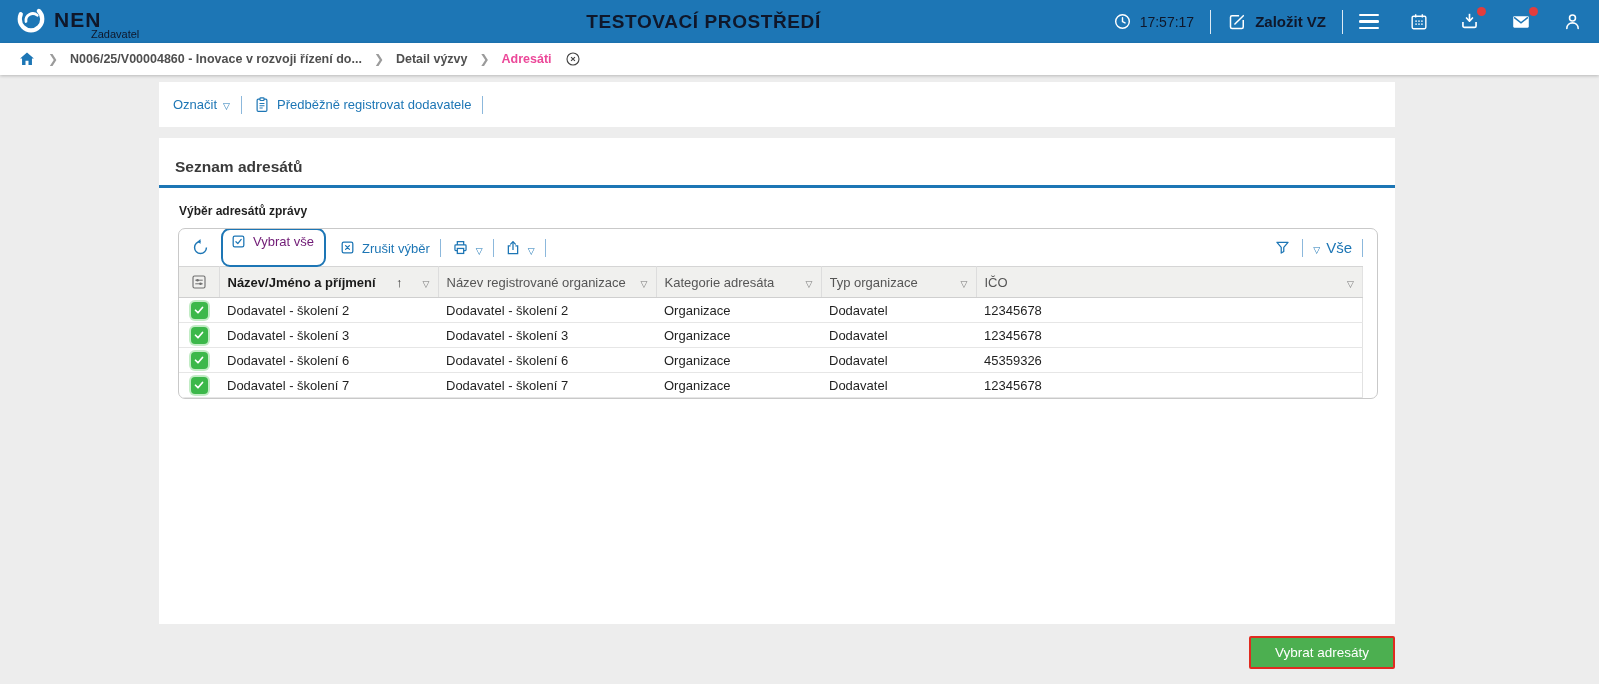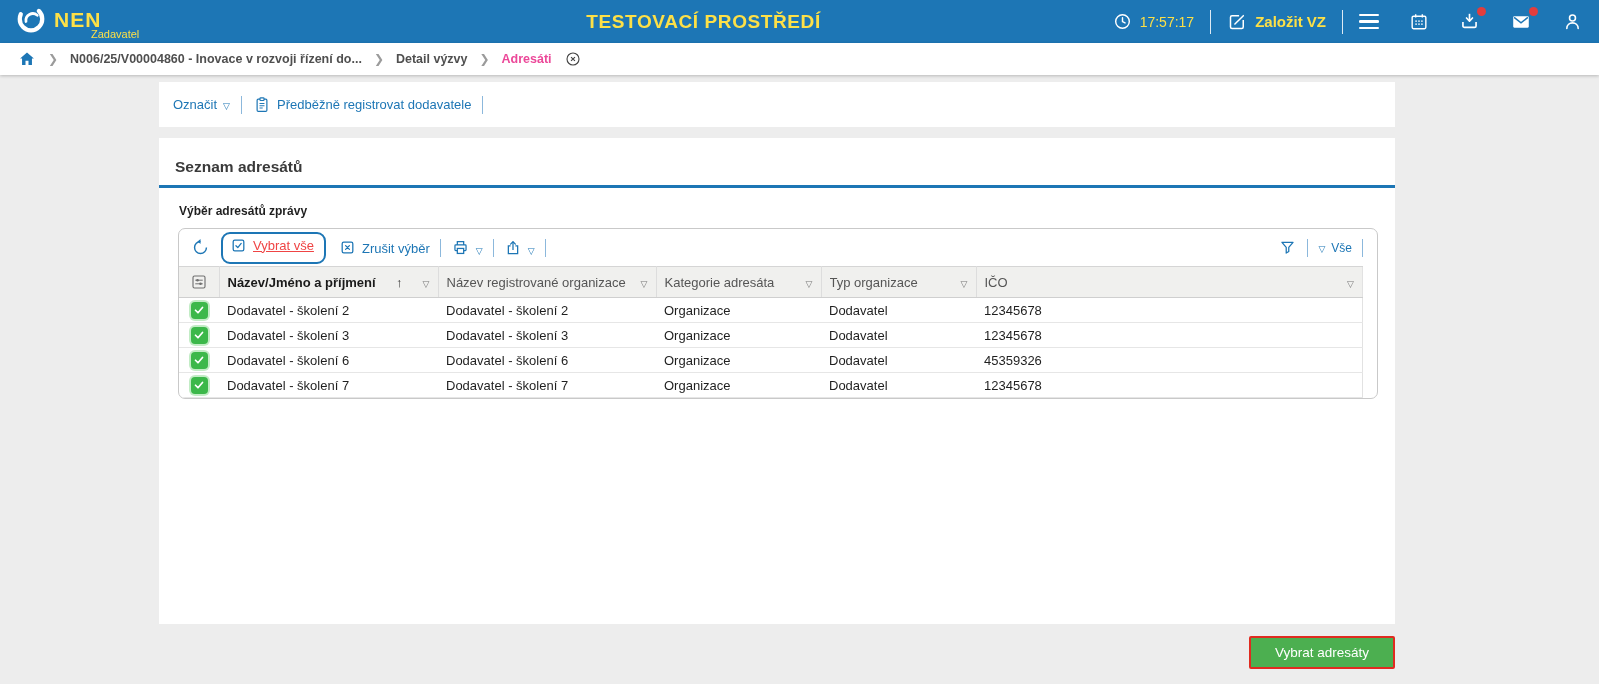--- a/index.html
+++ b/index.html
@@ -1,20 +1,20 @@
 <!DOCTYPE html>
 <html><head>
 <meta charset="utf-8">
 <style>
   * { box-sizing: border-box; margin: 0; padding: 0; }
   html,body { width:1599px; height:684px; overflow:hidden; }
   body { font-family:"Liberation Sans", sans-serif; background:#ededed; color:#222; }
 
   
-  .topbar { height:43px; background:#1d76b5; display:flex; align-items:center; padding:0 16px; position:relative; color:#fde047; }
+  .topbar { height:43px; background:#1d76b5; display:flex; align-items:center; padding:0 16px; position:relative; color:#0f172a; }
   .brand { display:flex; align-items:flex-start; gap:8px; }
   .brand-texts { display:flex; flex-direction:column; line-height:1; margin-top:5px; }
   .brand-name { font-size:21px; font-weight:bold; letter-spacing:1px; }
   .brand-sub { font-size:11px; margin-left:37px; margin-top:-1px; }
   .env-title { position:absolute; left:44%; transform:translateX(-50%); top:0; height:43px; display:flex; align-items:center; font-size:19px; font-weight:bold; letter-spacing:.6px; }
   .topbar-right { margin-left:auto; display:flex; align-items:center; }
   .tb-group { display:flex; align-items:center; gap:8px; }
   .tb-sep { width:1px; height:24px; background:rgba(255,255,255,.85); margin:0 16px; }
   .clock-text { font-size:14px; }
   .vz-label { font-size:15px; font-weight:bold; }
@@ -42,23 +42,23 @@
 
   
   .main-panel { margin-top:11px; background:#fff; height:486px; }
   .section-header { padding:20px 16px 9px; font-size:15.5px; font-weight:bold; color:#3a3a3a; border-bottom:3px solid #1d76b5; }
   .subsection-title { margin:16px 0 10px 20px; font-size:12px; font-weight:bold; color:#1f1f1f; }
 
   .grid-panel { margin:0 17px 0 19px; border:1px solid #c9c9c9; border-radius:7px; overflow:hidden; background:#fff; }
   .grid-toolbar { height:37px; display:flex; align-items:center; padding:0 12px; }
   .gt-sep { width:1px; height:18px; background:#8cb8dc; margin:0 10px; }
   .gt-link { display:flex; align-items:flex-end; gap:6px; color:#1d76b5; font-size:13px; cursor:pointer; }
-  .select-all-btn { display:flex; align-items:center; gap:6px; color:#ef4444; font-size:13px; border:2px solid #1d76b5; border-radius:9px; padding:3px 10px 8px 7px; margin-left:11px; background:#fff; cursor:pointer; font-family:inherit;text-decoration:underline; }
+  .select-all-btn { display:flex; align-items:center; gap:6px; color:#701a75; font-size:13px; border:2px solid #1d76b5; border-radius:9px; padding:3px 10px 15px 7px; margin-left:11px; background:#fff; cursor:pointer; font-family:inherit; }
   .gt-right { margin-left:auto; display:flex; align-items:center; }
-  .gt-vse { color:#1d76b5; font-size:12px; display:flex; align-items:center; gap:6px; cursor:pointer; }
+  .gt-vse { color:#1d76b5; font-size:15px; display:flex; align-items:center; gap:6px; cursor:pointer; }
 
   table.grid { width:calc(100% - 14px); border-collapse:collapse; font-size:13px; table-layout:fixed; border-right:1px solid #e2e2e2; }
   table.grid thead th { background:#f0f0ee; height:31px; border-top:1px solid #d5d5d5; border-bottom:1px solid #cfcfcf; border-right:1px solid #ddd; font-weight:normal; color:#555; text-align:left; padding:0 8px; }
   table.grid thead th:last-child { border-right:none; }
   .th-inner { display:flex; align-items:center;gap:10px; }
   .th-label { flex:1; white-space:nowrap; overflow:hidden; }
   .th-label.sorted { color:#1a1a1a; font-weight:bold; }
   .sort-up::before { content:"↑"; }
   .sort-up { color:#333; font-size:13px; font-weight:bold; margin:0 6px 0 2px; }
   .th-tri::before { content:"▽"; font-size:9px; }

